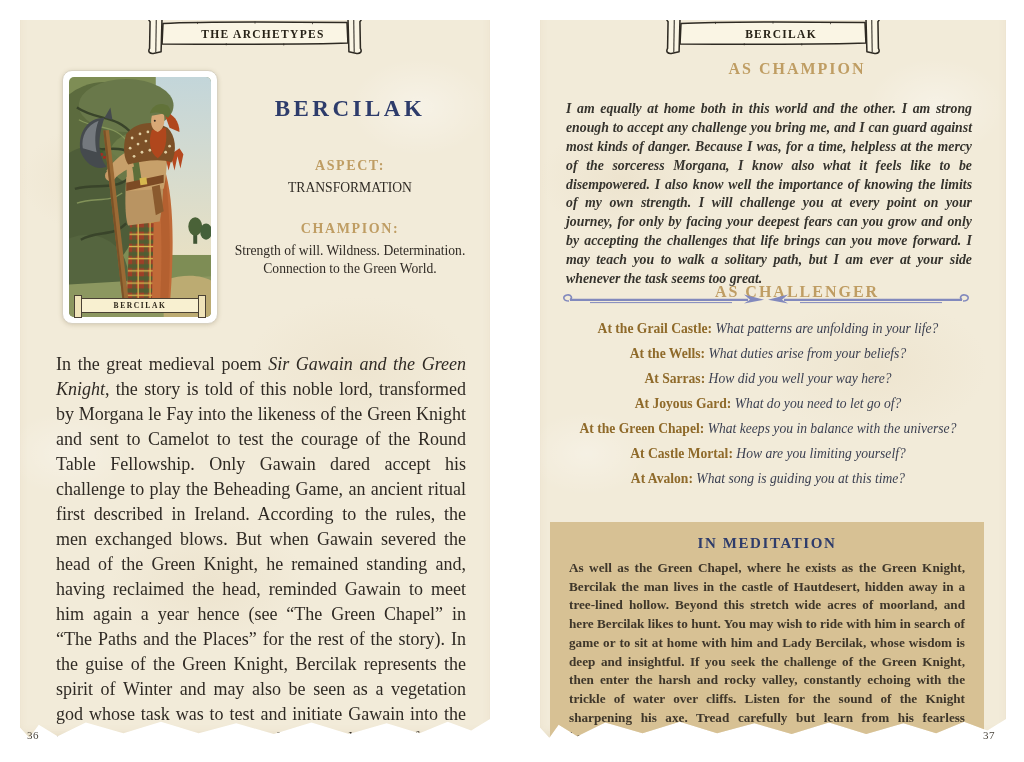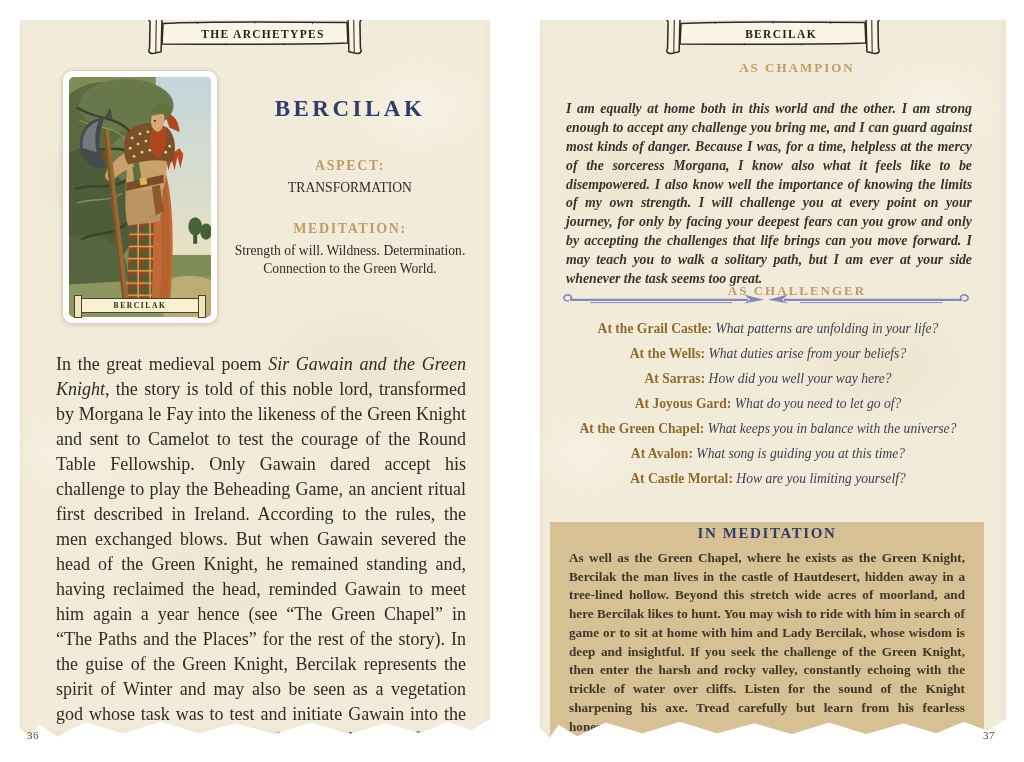--- a/index.html
+++ b/index.html
@@ -74,41 +74,41 @@
   .body-text {
     position:absolute; left:36px; top:332px; width:410px;
     font-size:18px; line-height:1.39; text-align:justify;
     color:#2f2a24;
   }
   .body-text i { font-style:italic; }
 
   
   .champion-heading, .challenger-heading {
     position:absolute; left:0; width:100%; text-align:center;
-    font-size:13px; font-weight:bold; letter-spacing:2px; color:#bf9d63;padding-left:48px;
+    font-size:16px; font-weight:bold; letter-spacing:2px; color:#bf9d63;padding-left:48px;
   }
   .champion-heading  { top:40px; }
   .challenger-heading{ top:263px; }
 
   .champion-text {
     position:absolute; left:26px; top:80px; width:406px;
     font-style:italic; font-size:13.8px; line-height:1.37;
     text-align:justify; color:#35332d;font-weight:bold;
   }
 
   .flourish-divider { position:absolute; left:20px; top:272px; width:412px; height:16px; }
 
   .questions { position:absolute; left:6px; top:296px; width:444px; }
   .q-row { text-align:center; font-size:13.6px; line-height:25px; height:25px; white-space:nowrap; }
   .q-label { font-weight:bold; color:#8f6a2a; }
   .q-text  { font-style:italic; color:#3a3f50; }
 
   .meditation {
     position:absolute; left:10px; top:502px; width:434px; min-height:202px;
-    background:#d7c194; padding:3px 19px 12px 19px;
+    background:#d7c194; padding:13px 19px 12px 19px;
   }
   .meditation-heading {
     text-align:center; font-size:15px; font-weight:bold;
     letter-spacing:1.6px; color:#2e3c6b; margin-bottom:7px;
   }
   .meditation-text {
     font-size:13.2px; font-weight:bold; line-height:1.42;
     text-align:justify; color:#3e362a;
   }
 </style>
@@ -229,21 +229,21 @@
       </svg>
       <div class="card-banner">
         <span class="card-caption">BERCILAK</span>
       </div>
     </div>
 
     <div class="title-col">
       <h1 class="page-title">BERCILAK</h1>
       <div class="gold-heading">ASPECT:</div>
       <div class="black-sub">TRANSFORMATION</div>
-      <div class="gold-heading qualities-label">MEDITATION:</div>
+      <div class="gold-heading qualities-label">CHAMPION:</div>
       <div class="black-sub">Strength of will. Wildness. Determination. Connection to the Green World.</div>
     </div>
 
     <p class="body-text"><span>In the great medieval poem </span><i>Sir Gawain and the Green Knight</i><span>, the story is told of this noble lord, transformed by Morgana le Fay into the likeness of the Green Knight and sent to Camelot to test the courage of the Round Table Fellowship. Only Gawain dared accept his challenge to play the Beheading Game, an ancient ritual first described in Ireland. According to the rules, the men exchanged blows. But when Gawain severed the head of the Green Knight, he remained standing and, having reclaimed the head, reminded Gawain to meet him again a year hence (see “The Green Chapel” in “The Paths and the Places” for the rest of the story). In the guise of the Green Knight, Bercilak represents the spirit of Winter and may also be seen as a vegetation god whose task was to test and initiate Gawain into the mysteries of the Goddess. Lady Bercilak, his wife, was forced to attempt the seduction of Gawain so that he would betray his vows of Chivalry and thus damage the reputation of the Round Table. At a deeper level, she is one of the aspects of the Goddess, whose tempting role was also designed to initiate Gawain into her service. Though a challenging figure, Bercilak is nonetheless a wise and powerful ally in any undertaking, able to guide you both in the outer world and the inner.</span></p>
   </div>
 
   <div class="page page-right">
 
     <div class="scroll-banner banner-right">
       <svg viewBox="0 0 240 44">
@@ -278,22 +278,22 @@
       <polygon points="184,2.5 204,7.8 184,11.5 190,7.8" fill="#8289bd"></polygon>
       <polygon points="228,2.5 208,7.8 228,11.5 222,7.8" fill="#8289bd"></polygon>
     </svg>
 
     <div class="questions">
       <div class="q-row"><span class="q-label">At the Grail Castle:</span> <span class="q-text">What patterns are unfolding in your life?</span></div>
       <div class="q-row"><span class="q-label">At the Wells:</span> <span class="q-text">What duties arise from your beliefs?</span></div>
       <div class="q-row"><span class="q-label">At Sarras:</span> <span class="q-text">How did you well your way here?</span></div>
       <div class="q-row"><span class="q-label">At Joyous Gard:</span> <span class="q-text">What do you need to let go of?</span></div>
       <div class="q-row"><span class="q-label">At the Green Chapel:</span> <span class="q-text">What keeps you in balance with the universe?</span></div>
+      <div class="q-row"><span class="q-label">At Castle Mortal:</span> <span class="q-text">How are you limiting yourself?</span></div>
       <div class="q-row"><span class="q-label">At Avalon:</span> <span class="q-text">What song is guiding you at this time?</span></div>
-      <div class="q-row"><span class="q-label">At Castle Mortal:</span> <span class="q-text">How are you limiting yourself?</span></div>
     </div>
 
     <div class="meditation">
       <div class="meditation-heading">IN MEDITATION</div>
       <p class="meditation-text">As well as the Green Chapel, where he exists as the Green Knight, Bercilak the man lives in the castle of Hautdesert, hidden away in a tree-lined hollow. Beyond this stretch wide acres of moorland, and here Bercilak likes to hunt. You may wish to ride with him in search of game or to sit at home with him and Lady Bercilak, whose wisdom is deep and insightful. If you seek the challenge of the Green Knight, then enter the harsh and rocky valley, constantly echoing with the trickle of water over cliffs. Listen for the sound of the Knight sharpening his axe. Tread carefully but learn from his fearless honesty.</p>
     </div>
   </div>
 
   <div class="page-number pn-left">36</div>
   <div class="page-number pn-right">37</div>

